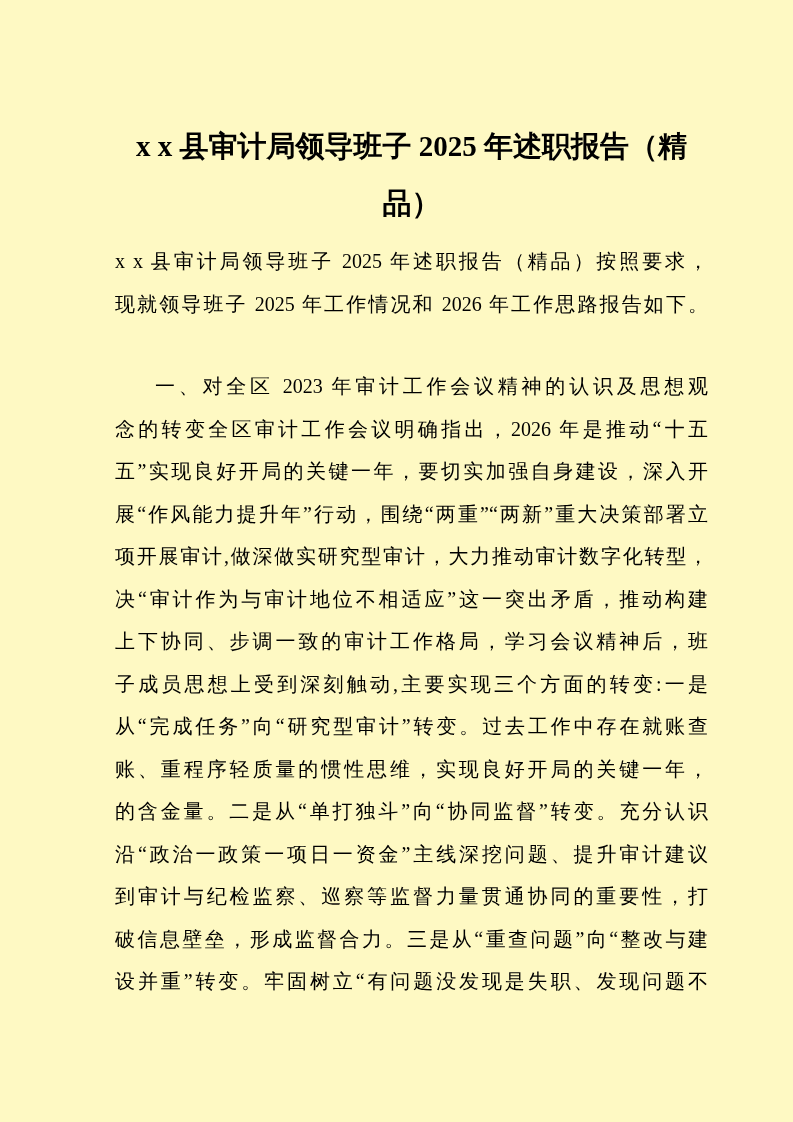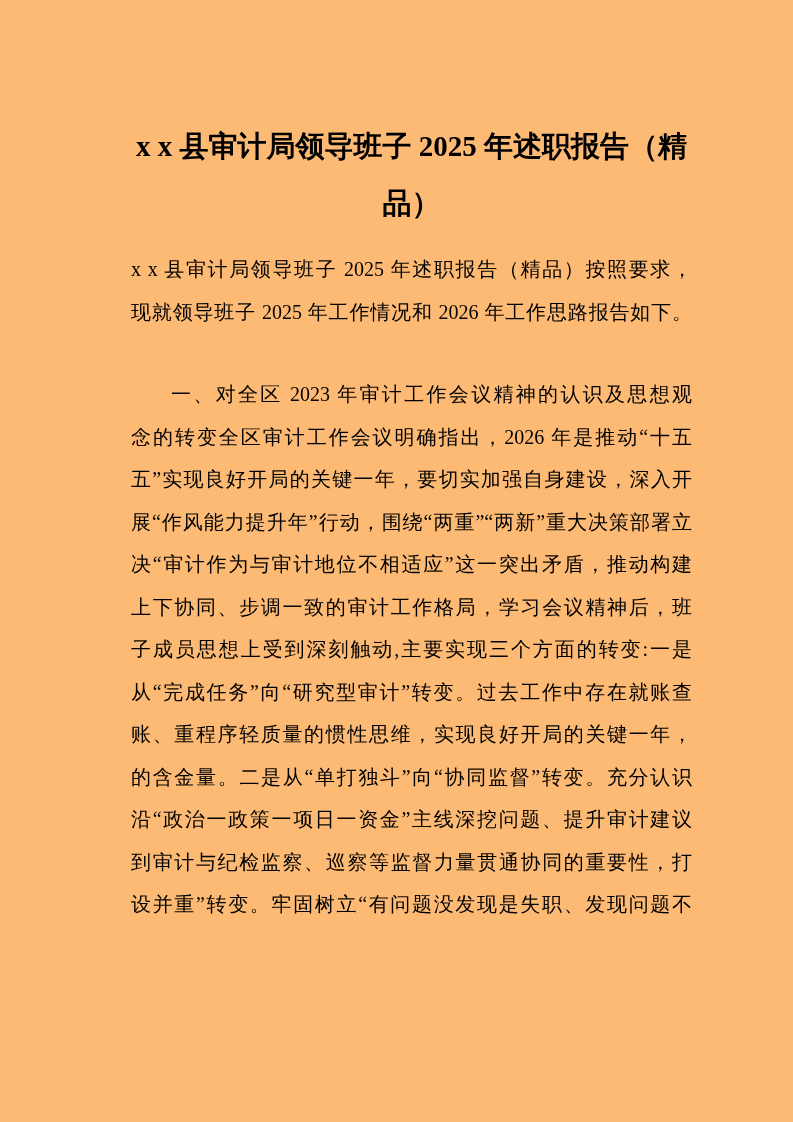--- a/index.html
+++ b/index.html
@@ -6,37 +6,37 @@
   body {
     width: 793px; height: 1122px;
     background: #ffffff; color: #000000;
     font-family: "Liberation Serif", "DejaVu Serif", serif;
   }
   .page {
     box-sizing: border-box;
     width: 793px; height: 1122px;
     padding: 118px 85px 0 115px;
     overflow: hidden;
-    background: #fdba74;
+    background: #fef9c3;
   }
   .doc-title {
     margin: 0 0 8px 0;
     font-size: 29px;
     font-weight: bold;
     text-align: center;
     line-height: 57px;
     color: #000000;
   }
   .title-line { white-space: nowrap; }
   .doc-body {
     font-size: 20px;
     line-height: 42.5px;
     color: #000000;
   }
-  .paragraph { margin: 16px; }
+  .paragraph { margin: 0; }
   .paragraph + .paragraph { margin-top: 40px; }
   .line {
     text-align: justify;
     text-align-last: justify;
     text-justify: inter-ideograph;
   }
   .first-indent { text-indent: 2em; }
 </style>
 </head>
 <body>
@@ -49,24 +49,26 @@
   <div class="doc-body">
       <div class="paragraph">
         <div class="line">x x 县审计局领导班子 2025 年述职报告（精品）按照要求，</div>
         <div class="line">现就领导班子 2025 年工作情况和 2026 年工作思路报告如下。</div>
       </div>
       <div class="paragraph">
         <div class="line first-indent">一、对全区 2023 年审计工作会议精神的认识及思想观</div>
         <div class="line">念的转变全区审计工作会议明确指出，2026 年是推动“十五</div>
         <div class="line">五”实现良好开局的关键一年，要切实加强自身建设，深入开</div>
         <div class="line">展“作风能力提升年”行动，围绕“两重”“两新”重大决策部署立</div>
+        <div class="line">项开展审计,做深做实研究型审计，大力推动审计数字化转型，</div>
         <div class="line">决“审计作为与审计地位不相适应”这一突出矛盾，推动构建</div>
         <div class="line">上下协同、步调一致的审计工作格局，学习会议精神后，班</div>
         <div class="line">子成员思想上受到深刻触动,主要实现三个方面的转变:一是</div>
         <div class="line">从“完成任务”向“研究型审计”转变。过去工作中存在就账查</div>
         <div class="line">账、重程序轻质量的惯性思维，实现良好开局的关键一年，</div>
         <div class="line">的含金量。二是从“单打独斗”向“协同监督”转变。充分认识</div>
         <div class="line">沿“政治一政策一项日一资金”主线深挖问题、提升审计建议</div>
         <div class="line">到审计与纪检监察、巡察等监督力量贯通协同的重要性，打</div>
+        <div class="line">破信息壁垒，形成监督合力。三是从“重查问题”向“整改与建</div>
         <div class="line">设并重”转变。牢固树立“有问题没发现是失职、发现问题不</div>
       </div>
     </div>
 </div>
 
 </body></html>

